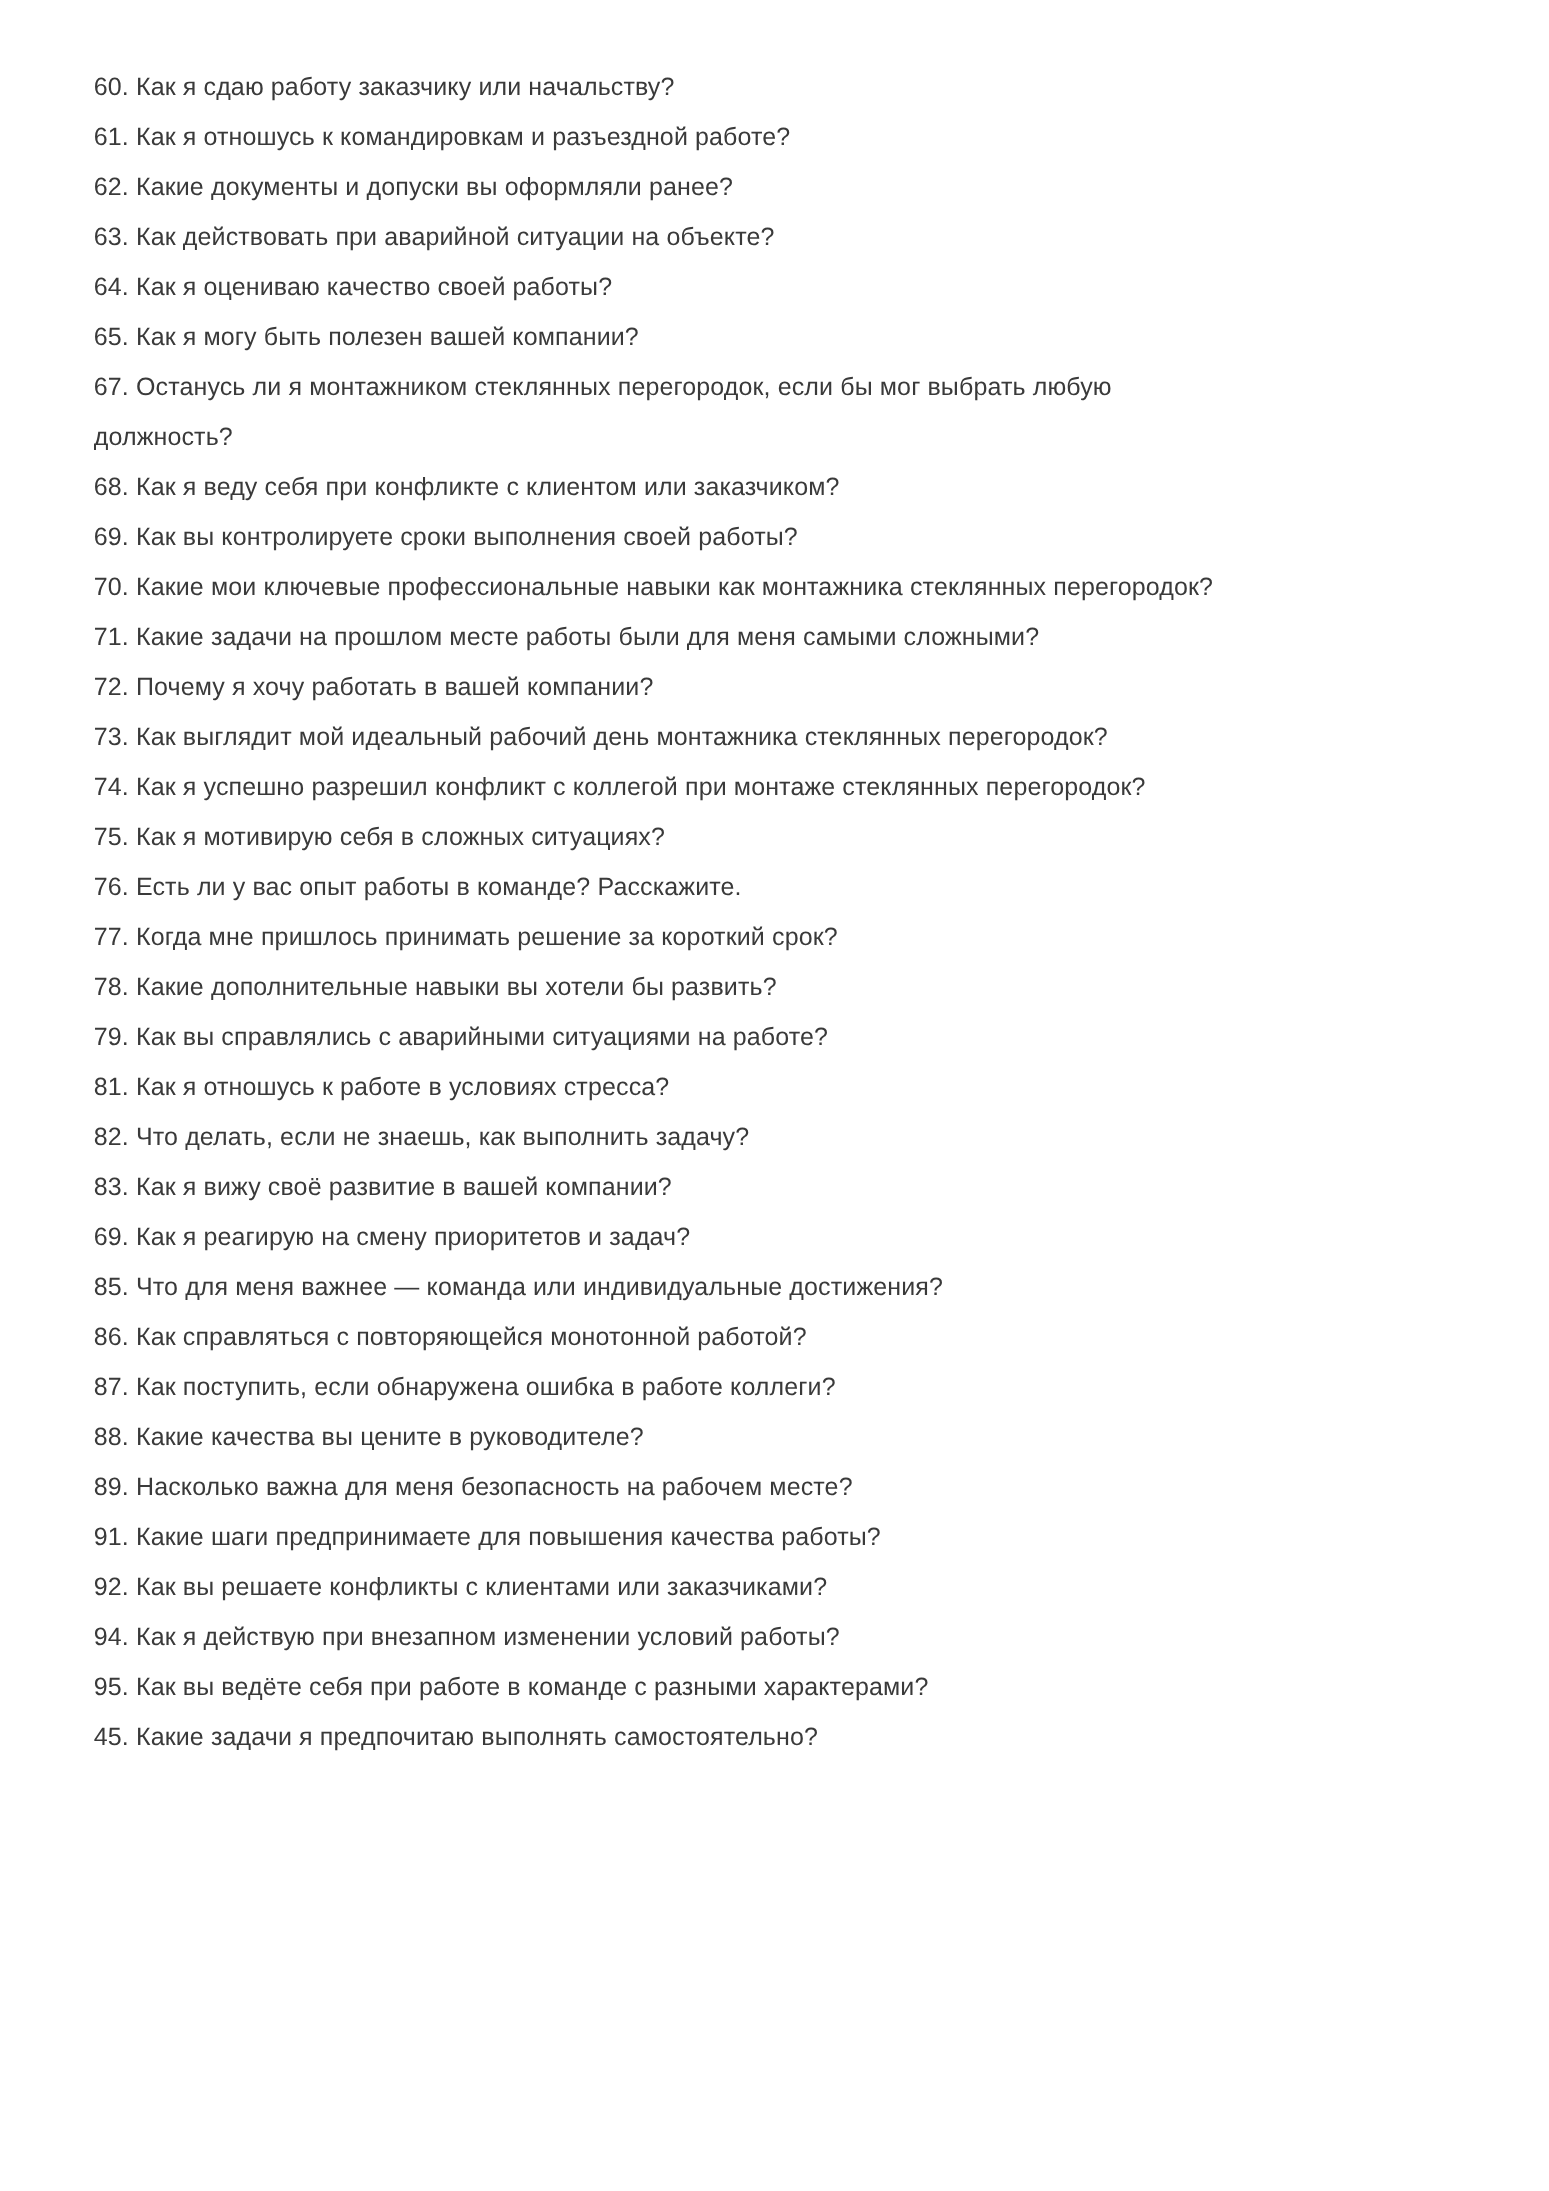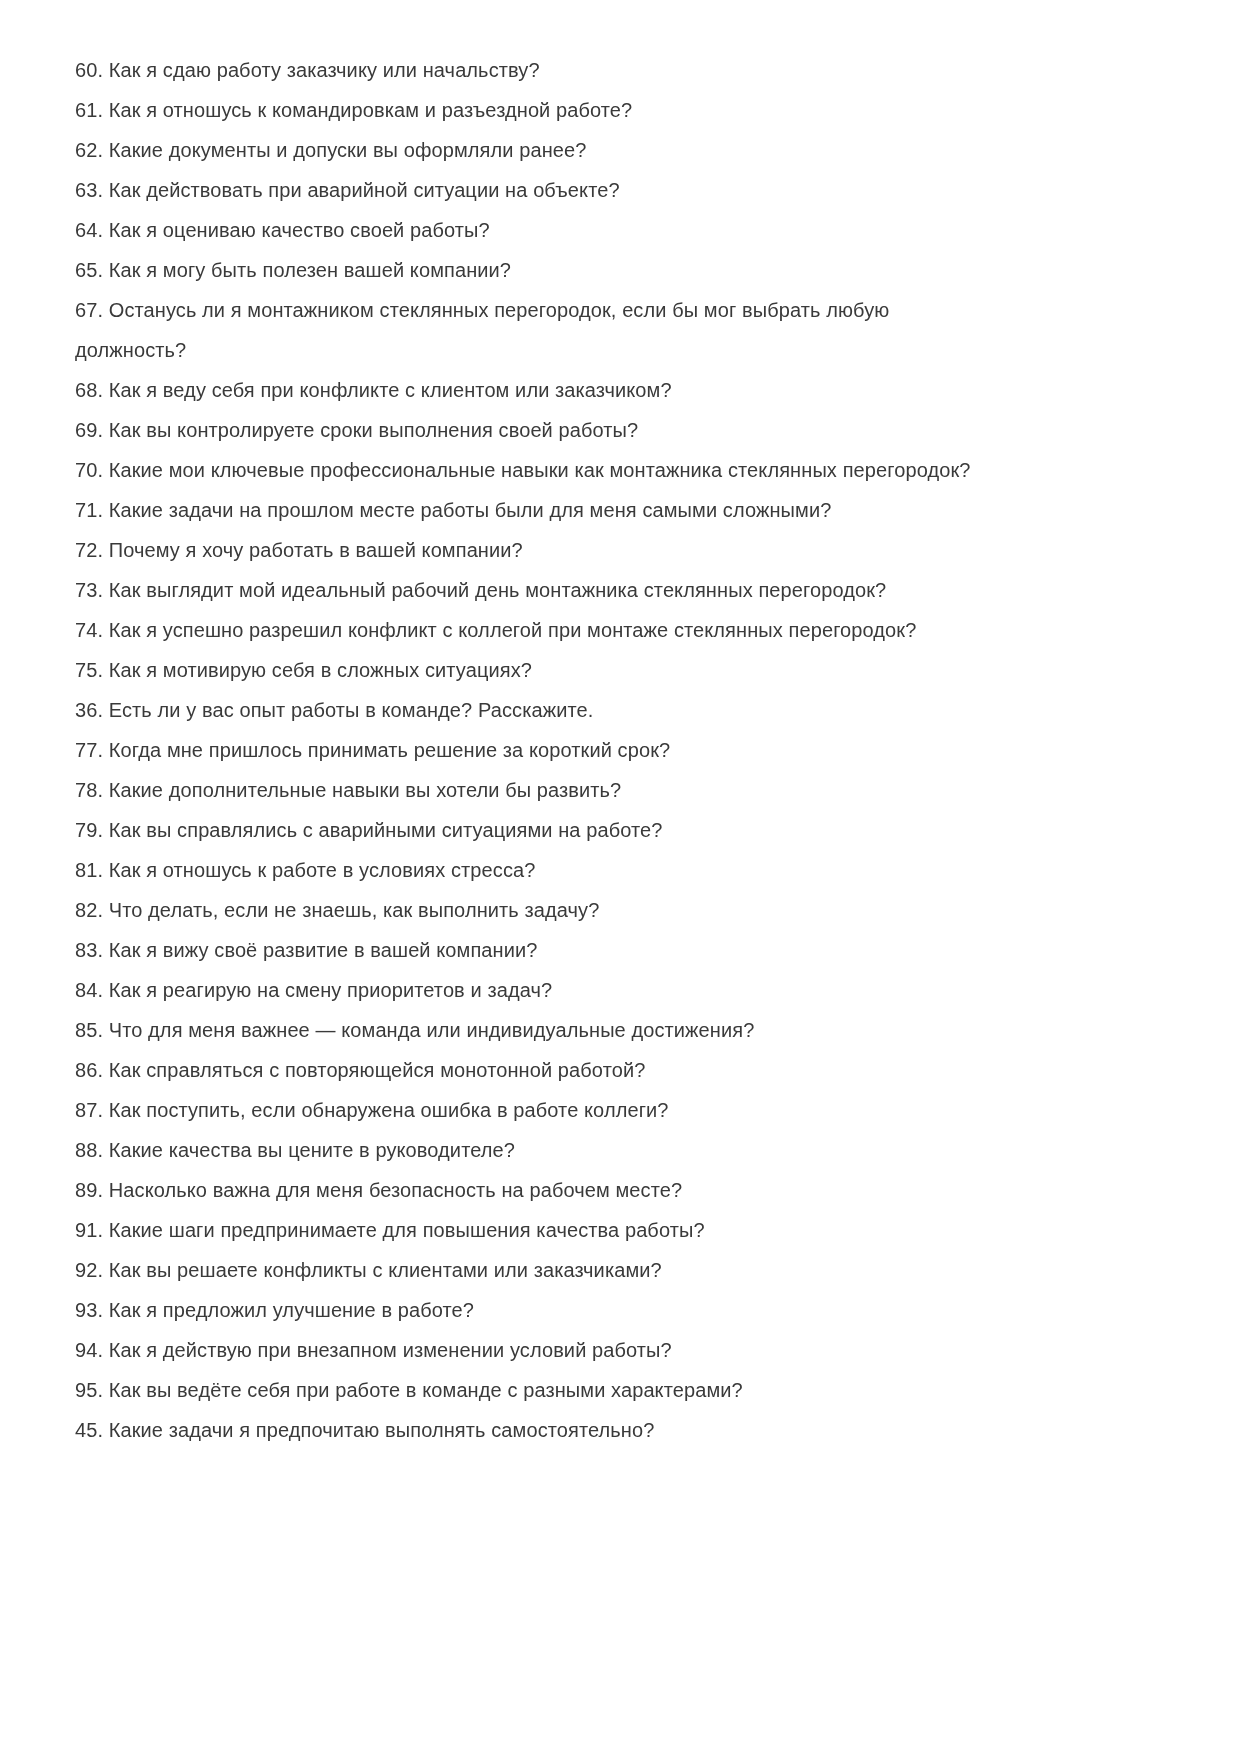--- a/index.html
+++ b/index.html
@@ -46,33 +46,32 @@
       <p class="question">65. Как я могу быть полезен вашей компании?</p>
       <p class="question">67. Останусь ли я монтажником стеклянных перегородок, если бы мог выбрать любую должность?</p>
       <p class="question">68. Как я веду себя при конфликте с клиентом или заказчиком?</p>
       <p class="question">69. Как вы контролируете сроки выполнения своей работы?</p>
       <p class="question">70. Какие мои ключевые профессиональные навыки как монтажника стеклянных перегородок?</p>
       <p class="question">71. Какие задачи на прошлом месте работы были для меня самыми сложными?</p>
       <p class="question">72. Почему я хочу работать в вашей компании?</p>
       <p class="question">73. Как выглядит мой идеальный рабочий день монтажника стеклянных перегородок?</p>
       <p class="question">74. Как я успешно разрешил конфликт с коллегой при монтаже стеклянных перегородок?</p>
       <p class="question">75. Как я мотивирую себя в сложных ситуациях?</p>
-      <p class="question">36. Есть ли у вас опыт работы в команде? Расскажите.</p>
+      <p class="question">76. Есть ли у вас опыт работы в команде? Расскажите.</p>
       <p class="question">77. Когда мне пришлось принимать решение за короткий срок?</p>
       <p class="question">78. Какие дополнительные навыки вы хотели бы развить?</p>
       <p class="question">79. Как вы справлялись с аварийными ситуациями на работе?</p>
       <p class="question">81. Как я отношусь к работе в условиях стресса?</p>
       <p class="question">82. Что делать, если не знаешь, как выполнить задачу?</p>
       <p class="question">83. Как я вижу своё развитие в вашей компании?</p>
-      <p class="question">84. Как я реагирую на смену приоритетов и задач?</p>
+      <p class="question">69. Как я реагирую на смену приоритетов и задач?</p>
       <p class="question">85. Что для меня важнее — команда или индивидуальные достижения?</p>
       <p class="question">86. Как справляться с повторяющейся монотонной работой?</p>
       <p class="question">87. Как поступить, если обнаружена ошибка в работе коллеги?</p>
       <p class="question">88. Какие качества вы цените в руководителе?</p>
       <p class="question">89. Насколько важна для меня безопасность на рабочем месте?</p>
       <p class="question">91. Какие шаги предпринимаете для повышения качества работы?</p>
       <p class="question">92. Как вы решаете конфликты с клиентами или заказчиками?</p>
-      <p class="question">93. Как я предложил улучшение в работе?</p>
       <p class="question">94. Как я действую при внезапном изменении условий работы?</p>
       <p class="question">95. Как вы ведёте себя при работе в команде с разными характерами?</p>
       <p class="question">45. Какие задачи я предпочитаю выполнять самостоятельно?</p>
     </section>
 </main>
 
 </body></html>

